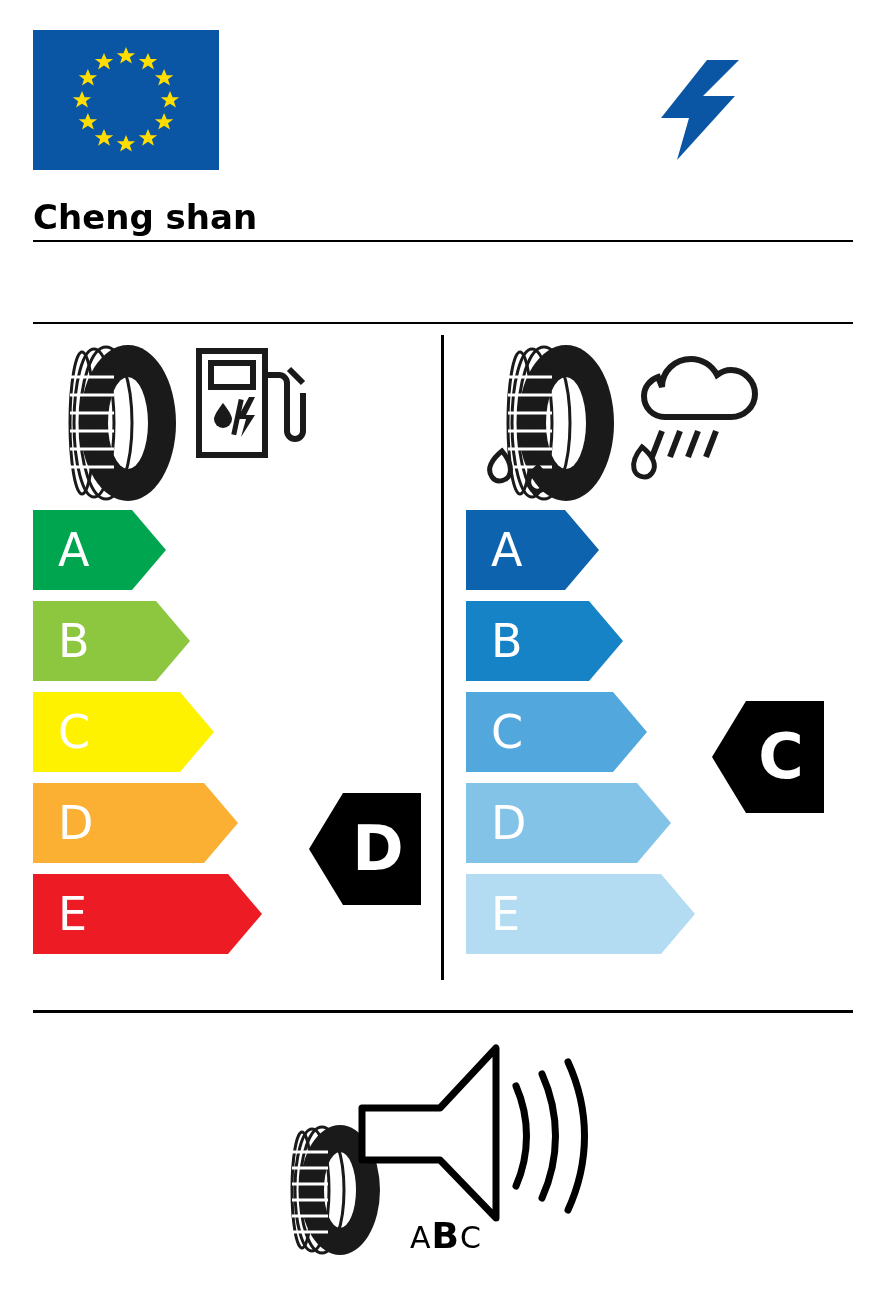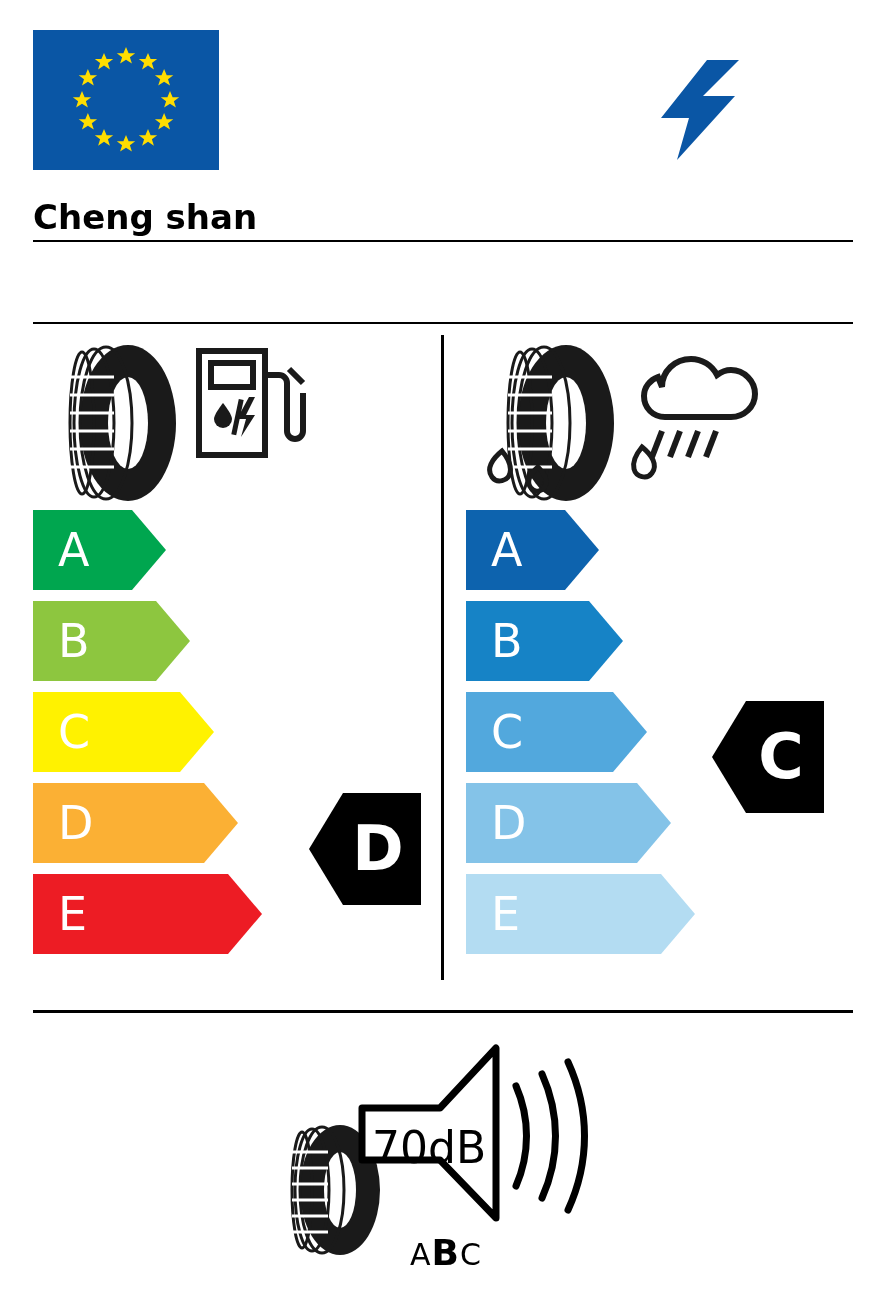--- a/index.html
+++ b/index.html
@@ -169,21 +169,21 @@
     position: absolute;
     left: 92px;
     top: 82px;
     font-size: 44px;
     color: #000;
     font-family: "DejaVu Sans", sans-serif;
   }
   .abc {
     position: absolute;
     left: 130px;
-    top: 192px;
+    top: 175px;
     font-size: 30px;
     color: #000;
     letter-spacing: 1px;
   }
   .abc b { font-size: 36px; font-weight: bold; }
 </style>
 </head>
 <body>
 
 <div class="header">
@@ -403,17 +403,16 @@
     </g>
 
     <polygon points="82,68 160,68 216,8 216,178 160,120 82,120" fill="#ffffff" stroke="#000000" stroke-width="7" stroke-linejoin="round"></polygon>
 
     <g fill="none" stroke="#000000" stroke-width="7" stroke-linecap="round">
       <path d="M236,46 c14,32 14,68 0,100"></path>
       <path d="M262,34 c18,40 18,84 0,124"></path>
       <path d="M288,22 c22,48 22,100 0,148"></path>
     </g>
   </svg>
-  <div class="db-text">70dB</div>
   <div class="abc">
     <span>A</span><b>B</b><span>C</span>
   </div>
 </div>
 
 </body></html>

